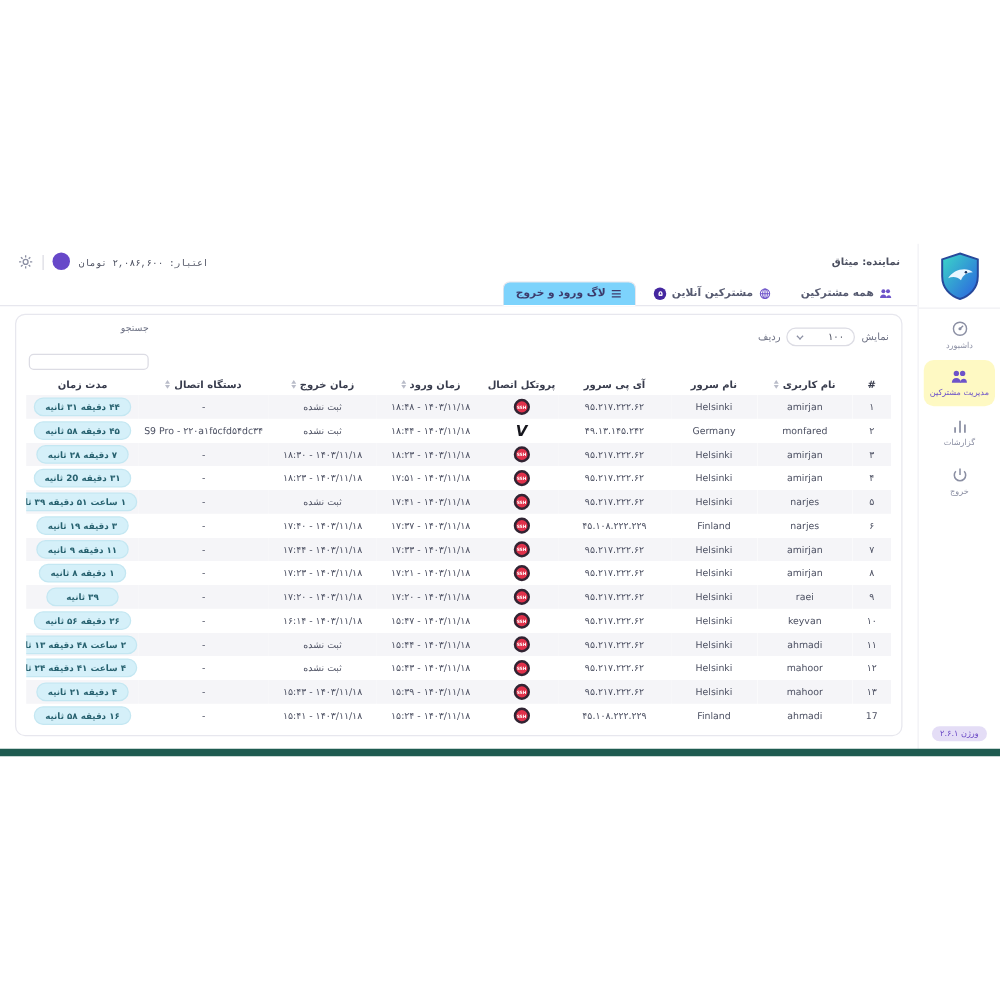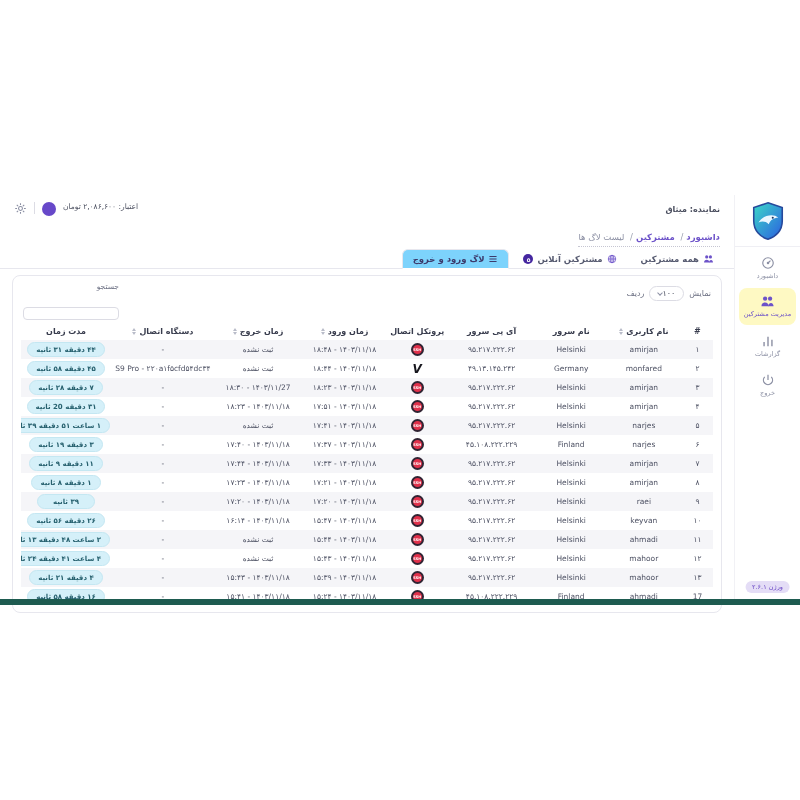--- a/index.html
+++ b/index.html
@@ -13,21 +13,21 @@
   .nav-item { height:37px; margin:2px 4px; border-radius:8px; display:flex; flex-direction:column; align-items:center; justify-content:center; gap:2px; color:#8b8fa3; cursor:pointer; }
   .nav-item .nlabel { font-size:6.5px; white-space:nowrap; }
   .nav-item.active { background:#fef9c3; color:#6d53c9; }
   .nav-item svg { display:block; }
   .version-pill { position:absolute; bottom:12px; left:50%; transform:translateX(-50%); background:#e4ddf6; color:#6a48c5; font-size:6.5px; padding:2px 7px; border-radius:8px; white-space:nowrap; }
 
   
   .main { position:absolute; top:0; right:66px; left:0; height:100%; background:#fff; }
   .topbar { height:28px; display:flex; align-items:center; justify-content:space-between; padding:0 14px; }
   .agent { font-size:8px; color:#4c5060; font-weight:bold; }
-  .top-left { display:flex; align-items:flex-start; gap:7px; }
+  .top-left { display:flex; align-items:flex-end; gap:7px;font-family:Liberation Mono, monospace; }
   .credit { font-size:7.5px; color:#4c5060; }
   .avatar { width:14px; height:14px; border-radius:50%; background:#6748c9; display:inline-block; }
   .vdiv { width:1px; height:12px; background:#dcdce4; display:inline-block; }
   .gear { color:#8b8fa3; display:inline-flex; cursor:pointer; }
 
   .crumb-row { padding:2px 14px 0; height:24px; }
   .breadcrumb { display:inline-block; font-size:8.5px; border-bottom:1px dotted #c6c6d2; padding-bottom:4px; }
   .breadcrumb a { color:#6d53c9; font-weight:bold; text-decoration:none; cursor:pointer; }
   .breadcrumb .sep { color:#9ba0b0; margin:0 3px; }
   .breadcrumb .current { color:#8b8fa3; }
@@ -35,21 +35,21 @@
   .tabs { height:22px; display:flex; align-items:flex-end; gap:4px; padding:0 10px; border-bottom:1px solid #e7e7ee; }
   .tab { display:flex; align-items:center; gap:4px; font-size:8.5px; color:#565a70; font-weight:bold; padding:4px 10px; cursor:pointer; white-space:nowrap; }
   .tab .ticon { color:#6d53c9; display:inline-flex; }
   .tab.active { background:#7dd3fc; border:1px solid #e7e7ee; border-bottom-color:#fff; border-radius:6px 6px 0 0; color:#3c3a6b; margin-bottom:-1px; }
   .tab.active .ticon { color:#3c3a6b; }
   .tbadge { min-width:10px; height:10px; border-radius:50%; background:#4527a0; color:#fff; font-size:6px; display:inline-flex; align-items:center; justify-content:center; }
 
   .card { margin:6px 12px 0; background:#fff; border:1px solid #e7e7ee; border-radius:8px; padding:4px 8px 6px; }
   .controls { display:flex; justify-content:space-between; align-items:flex-start; padding:2px 2px 4px; }
   .show-group { display:flex; align-items:center; gap:5px; font-size:8px; color:#6b6f82; margin-top:4px; }
-  .pagesize { display:flex; align-items:center; gap:0; border:1px solid #dcdce4; border-radius:10px; padding:2px 8px; font-size:8px; color:#4c5060; cursor:pointer; }
+  .pagesize { display:flex; align-items:center; gap:20px; border:1px solid #dcdce4; border-radius:10px; padding:2px 8px; font-size:8px; color:#4c5060; cursor:pointer; }
   .chev { width:4px; height:4px; border-left:1px solid #8b8fa3; border-bottom:1px solid #8b8fa3; transform:rotate(-45deg); margin-top:-2px; }
   .search-group { display:flex; flex-direction:column; align-items:flex-start; direction:ltr; }
   .search-group label { font-size:7.5px; color:#6b6f82; align-self:flex-end; margin-bottom:16px; direction:rtl; }
   .search-group input { width:96px; height:13px; border:1px solid #dcdce4; border-radius:4px; outline:none; font-size:8px; padding:0 4px; }
 
   table { width:100%; border-collapse:collapse; table-layout:fixed; }
   thead th { font-size:8px; color:#383c4d; font-weight:bold; padding:3px 1px 4px; text-align:center; white-space:nowrap; overflow:hidden; }
   tbody tr { height:19px; }
   tbody tr:nth-child(odd) { background:#f5f5f8; }
   tbody td { font-size:7.5px; color:#4d5163; text-align:center; white-space:nowrap; overflow:hidden; padding:0 1px; }
@@ -141,27 +141,20 @@
           <span class="vdiv"></span>
           <span class="gear">
             <svg width="13" height="13" viewBox="0 0 16 16" fill="none" stroke="currentColor" stroke-width="1.3">
               <circle cx="8" cy="8" r="2.4"></circle>
               <path d="M8 1.5v2.2M8 12.3v2.2M1.5 8h2.2M12.3 8h2.2M3.4 3.4l1.6 1.6M11 11l1.6 1.6M12.6 3.4L11 5M5 11l-1.6 1.6"></path>
             </svg>
           </span>
         </div>
       </header>
 
-      <div class="crumb-row">
-        <nav class="breadcrumb">
-          <a>داشبورد</a><span class="sep">/</span>
-          <a>مشترکین</a><span class="sep">/</span>
-          <span class="current">لیست لاگ ها</span>
-        </nav>
-      </div>
 
       <div class="tabs">
         <div class="tab">
           <span class="ticon">
             <svg width="11" height="10" viewBox="0 0 16 14" fill="currentColor">
               <circle cx="5.4" cy="4" r="2.3"></circle>
                 <circle cx="10.8" cy="4" r="2.3"></circle>
               <path d="M1.5 12c0-2.4 1.7-4 3.9-4s3.9 1.6 3.9 4z"></path>
               <path d="M8.6 12c.3-2 1.4-3.4 3.2-3.4 1.6 0 2.7 1.4 2.7 3.4z"></path>
             </svg>
@@ -264,21 +257,21 @@
                 <td class="num-ltr">S9 Pro - ۲۲۰a۱f۵cfd۵۴dc۳۴</td>
                 <td><span class="dur-badge">۴۵ دقیقه ۵۸ ثانیه</span></td>
               </tr>
               <tr>
                 <td>۳</td>
                 <td>amirjan</td>
                 <td>Helsinki</td>
                 <td class="num-ltr">۹۵.۲۱۷.۲۲۲.۶۲</td>
                 <td><span class="proto-ssh">SSH</span></td>
                 <td class="num-ltr">۱۸:۲۳ - ۱۴۰۳/۱۱/۱۸</td>
-                <td class="num-ltr">۱۸:۳۰ - ۱۴۰۳/۱۱/27</td>
+                <td class="num-ltr">۱۸:۳۰ - ۱۴۰۳/۱۱/۱۸</td>
                 <td class="num-ltr">-</td>
                 <td><span class="dur-badge">۷ دقیقه ۲۸ ثانیه</span></td>
               </tr>
               <tr>
                 <td>۴</td>
                 <td>amirjan</td>
                 <td>Helsinki</td>
                 <td class="num-ltr">۹۵.۲۱۷.۲۲۲.۶۲</td>
                 <td><span class="proto-ssh">SSH</span></td>
                 <td class="num-ltr">۱۷:۵۱ - ۱۴۰۳/۱۱/۱۸</td>

